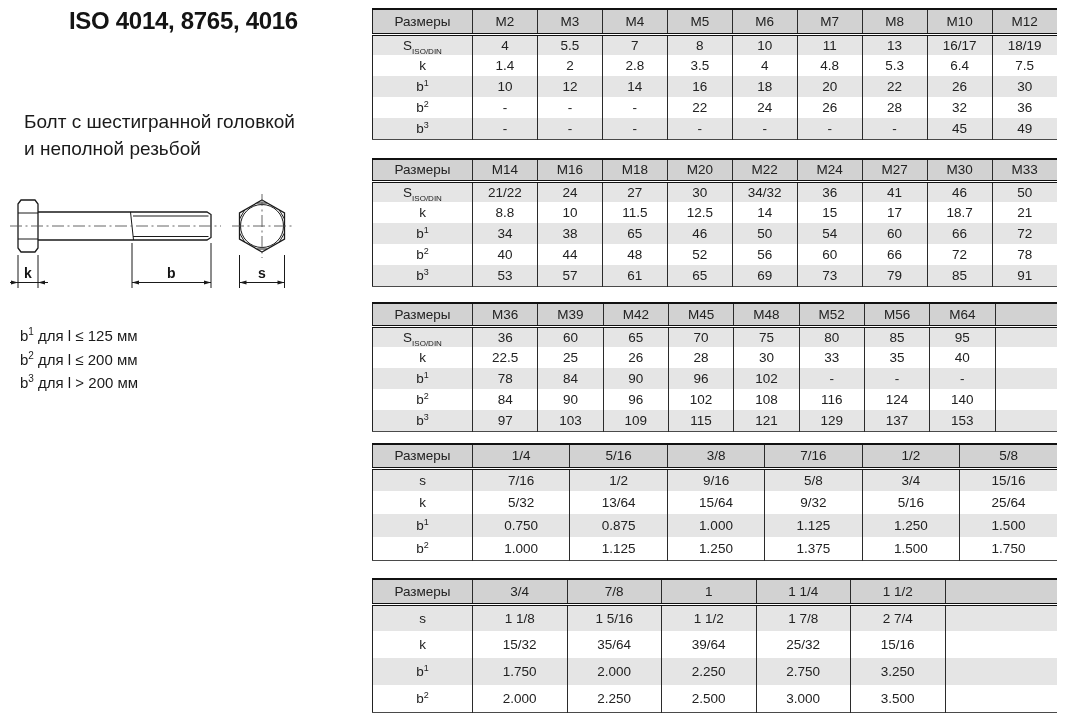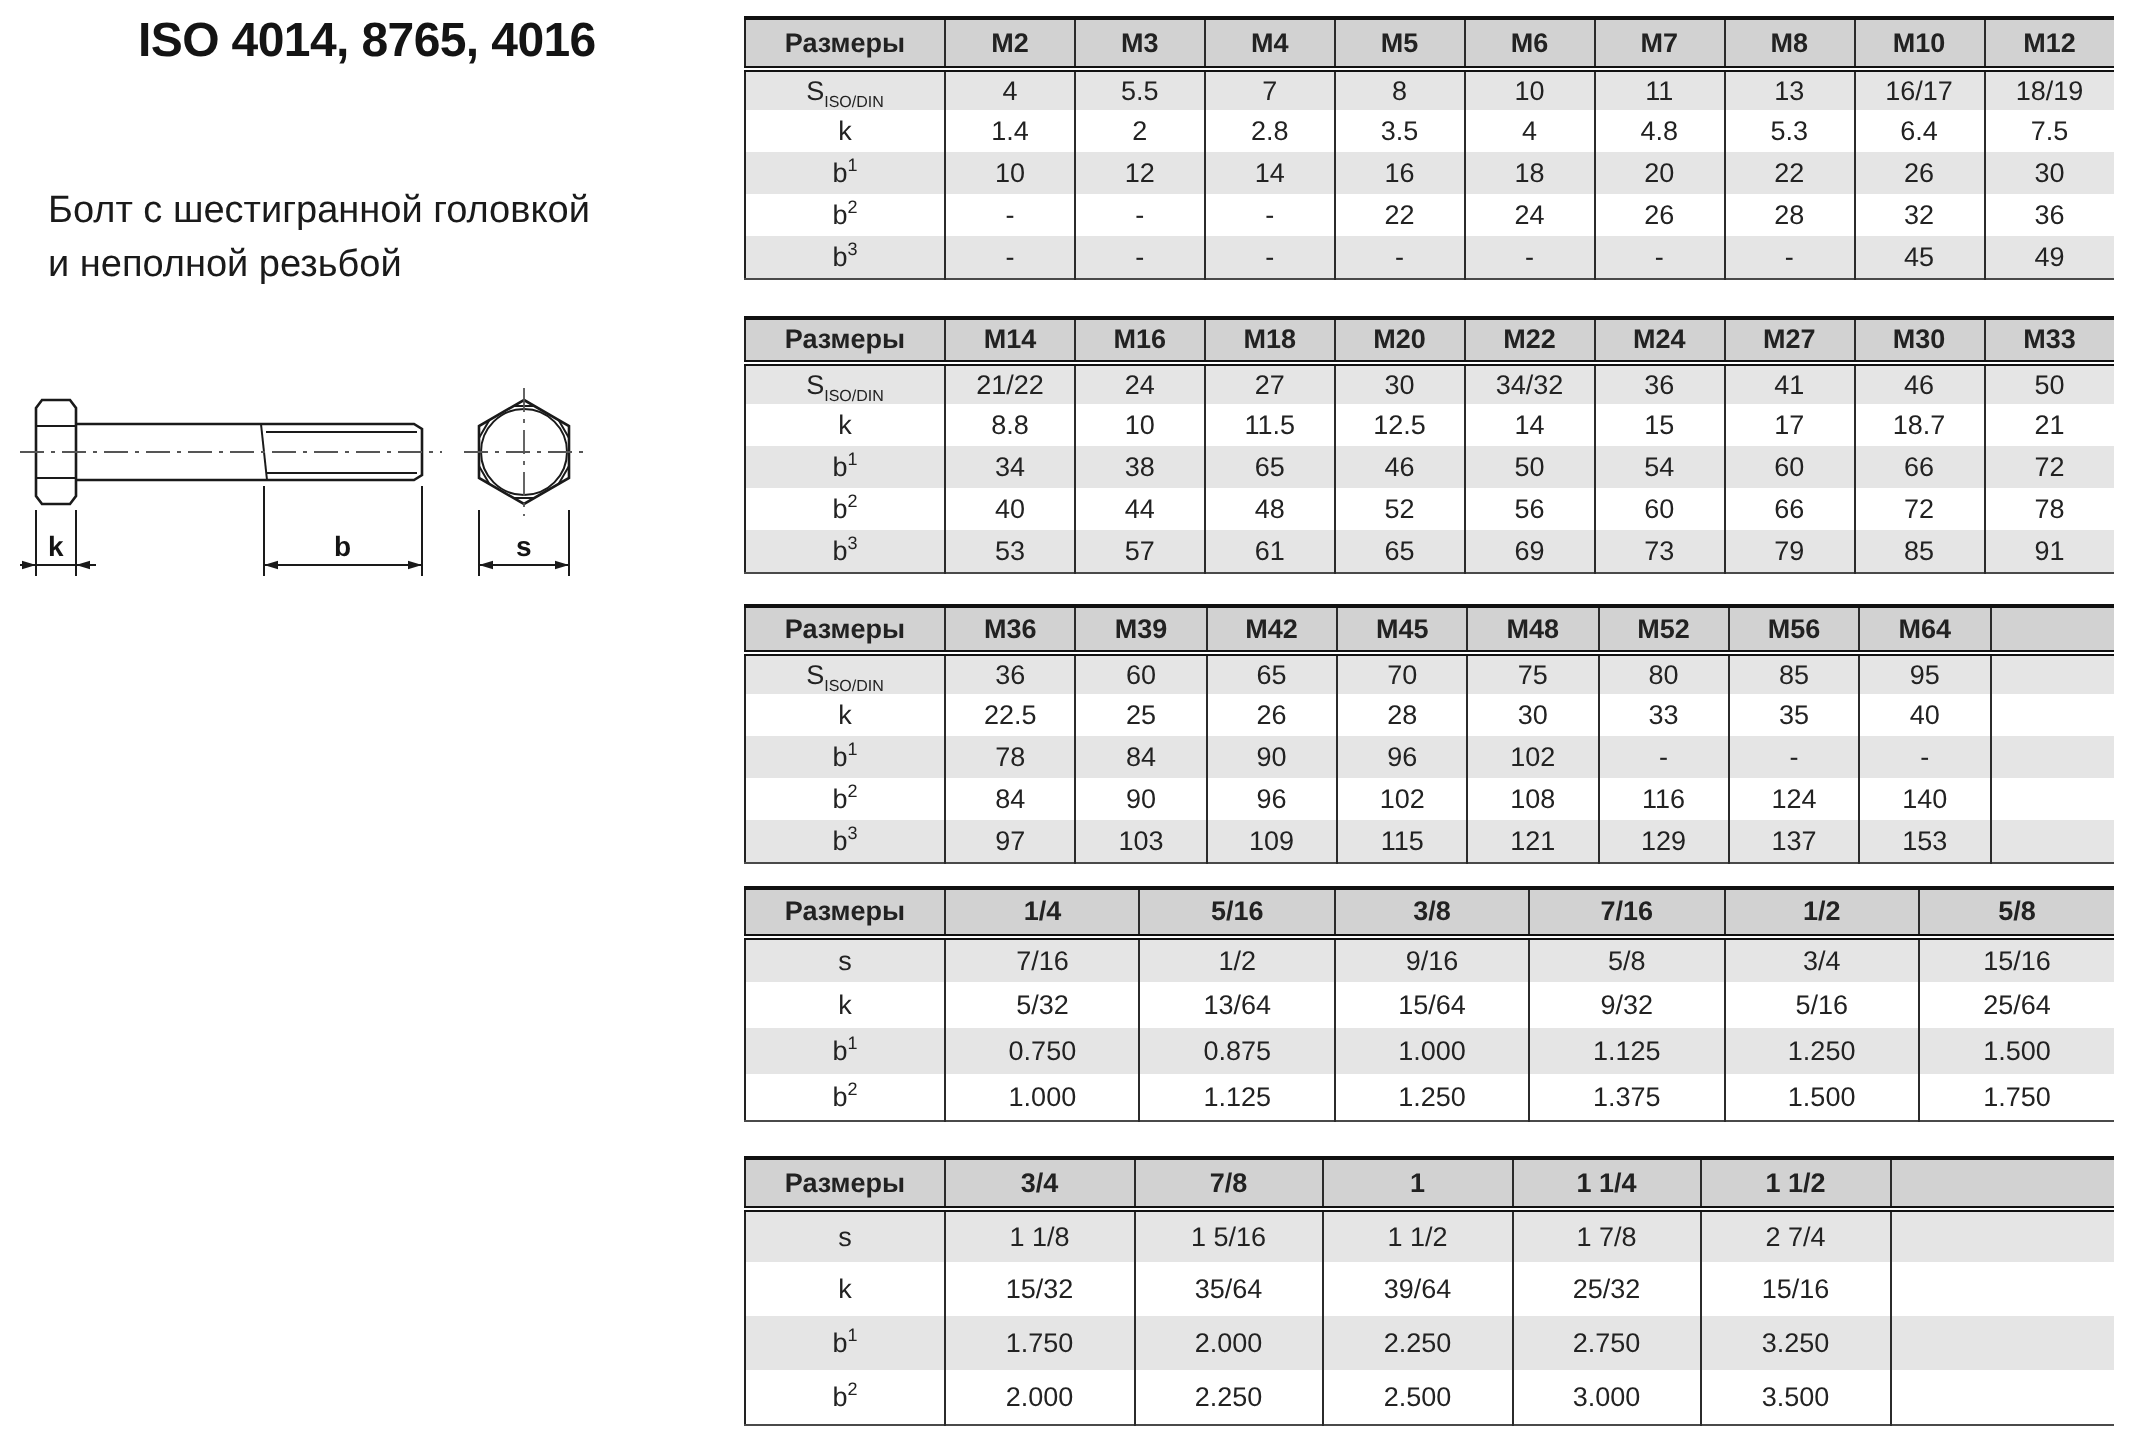--- a/index.html
+++ b/index.html
@@ -2,33 +2,33 @@
 <html style="--header-bg: #d2d2d2; --stripe-bg: #e5e5e5;"><head>
 <meta charset="utf-8">
 <style>
   html,body{margin:0;padding:0;background:#fff;}
   #page{position:relative;width:1067px;height:720px;background:#fff;overflow:hidden;
         font-family:"Liberation Sans",sans-serif;color:#1e1e1e;}
 
   
   #title{position:absolute;left:24px;top:4px;font-size:24px;font-weight:bold;
          line-height:33px;letter-spacing:-0.3px;color:#141414;margin-left:45px;}
-  #subtitle{position:absolute;left:24px;top:92px;font-size:19px;line-height:27px;color:#1a1a1a;}
+  #subtitle{position:absolute;left:24px;top:108px;font-size:19px;line-height:27px;color:#1a1a1a;}
   #drawing{position:absolute;left:5px;top:185px;}
   #footnotes{position:absolute;left:20px;top:322px;font-size:15px;line-height:19.5px;color:#1a1a1a;}
   #footnotes sup{font-size:10px;}
 
   
   table.dim{position:absolute;left:372px;width:685px;border-collapse:collapse;table-layout:fixed;
             font-size:13.5px;color:#222;
             border-top:2px solid #111;border-left:1px solid #222;border-bottom:1px solid #4a4a4a;}
   table.dim th,table.dim td{padding:0;text-align:center;vertical-align:middle;
             border-left:1px solid #2b2b2b;overflow:hidden;white-space:nowrap;}
   table.dim th:first-child,table.dim td:first-child{border-left:none;}
-  table.dim thead th{background:var(--header-bg);font-weight:bold;border-bottom:3px double #111;}
+  table.dim thead th{background:var(--header-bg);font-weight:normal;border-bottom:3px double #111;}
   table.dim tbody tr.stripe td{background:var(--stripe-bg);}
   table.dim td sup, table.dim td sub{line-height:0;text-align:right;}
   td.lbl sup{font-size:9px;}
   td.lbl sub{font-size:8px;letter-spacing:0;}
   .col-label{width:100px;}
   .t1{top:8px;}  .t1 thead tr{height:25px;} .t1 tbody tr{height:21px;}
   .t2{top:158px;}.t2 thead tr{height:22px;} .t2 tbody tr{height:21px;}
   .t3{top:302px;}.t3 thead tr{height:23px;} .t3 tbody tr{height:21px;} .t3 .col-empty{width:62px;}
   .t4{top:443px;}.t4 thead tr{height:24px;} .t4 tbody tr{height:23px;}
   .t5{top:578px;}.t5 thead tr{height:25px;} .t5 tbody tr{height:27px;} .t5 .col-empty{width:112px;}
@@ -103,20 +103,25 @@
     <g>
       <line class="dim-ln" x1="234.5" y1="70" x2="234.5" y2="103"></line>
       <line class="dim-ln" x1="279.5" y1="70" x2="279.5" y2="103"></line>
       <line class="dim-ln" x1="234.5" y1="97.5" x2="279.5" y2="97.5"></line>
       <polygon class="arr" points="234.5,97.5 241.5,95.4 241.5,99.6"></polygon>
       <polygon class="arr" points="279.5,97.5 272.5,95.4 272.5,99.6"></polygon>
       <text class="dim-txt" x="253" y="93">s</text>
     </g>
   </svg>
 
+  <div id="footnotes">
+      <div>b<sup>1</sup> для l ≤ 125 мм</div>
+      <div>b<sup>2</sup> для l ≤ 200 мм</div>
+      <div>b<sup>3</sup> для l &gt; 200 мм</div>
+    </div>
 
   <table class="dim t1">
       <colgroup>
         <col class="col-label">
         <col>
         <col>
         <col>
         <col>
         <col>
         <col>

